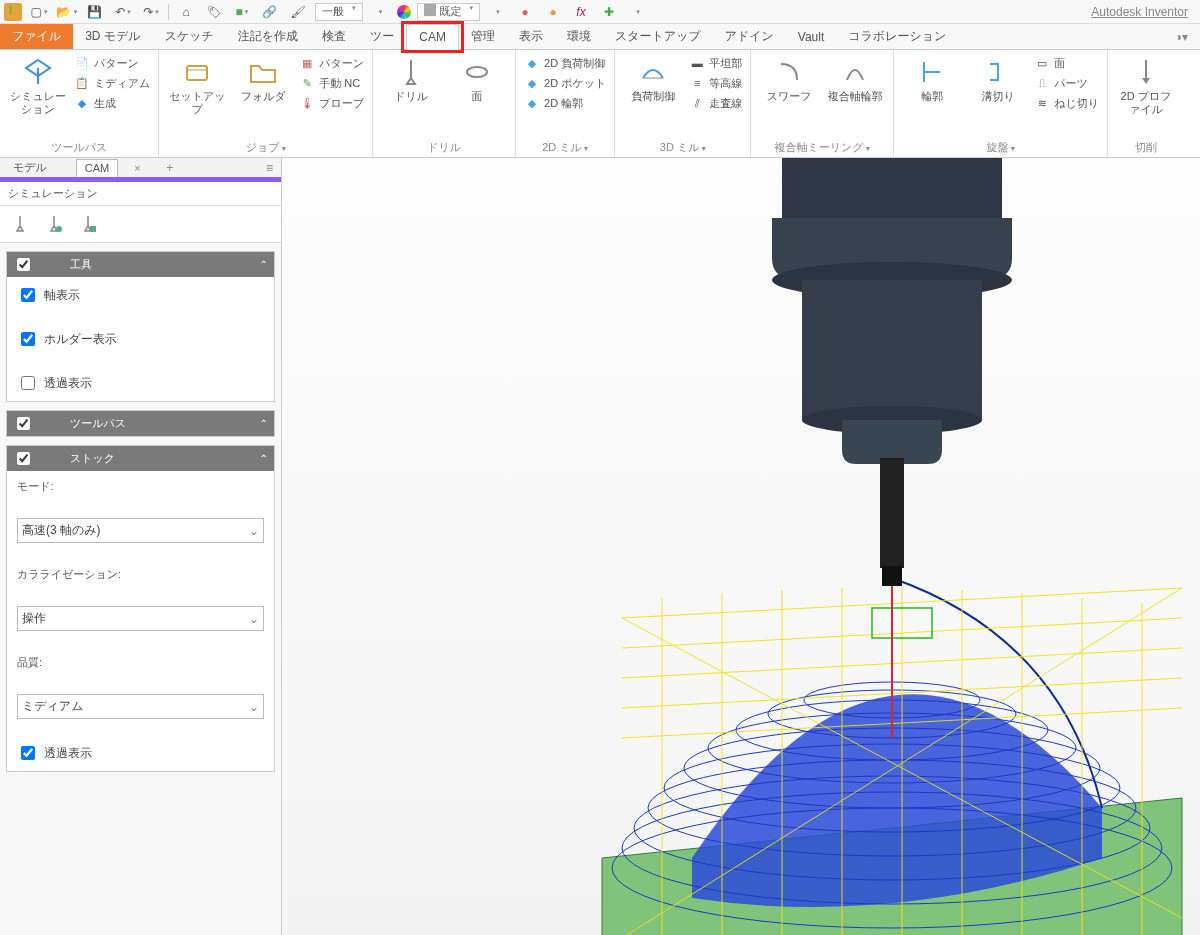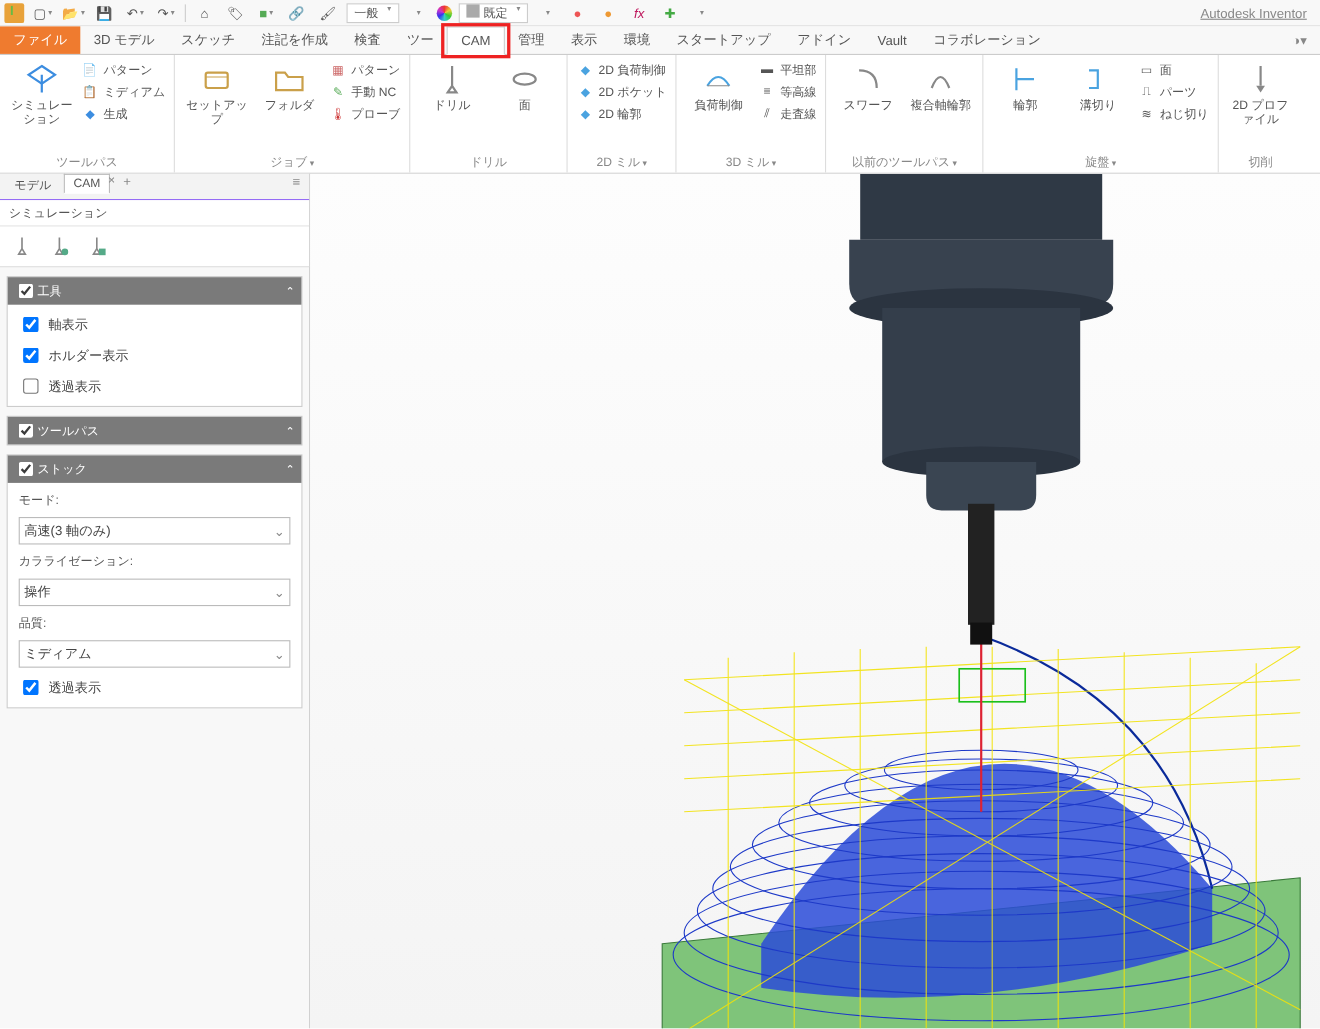--- a/index.html
+++ b/index.html
@@ -82,22 +82,22 @@
   }
   .mini .micon { width: 16px; height: 16px; display: flex; align-items: center; justify-content: center; }
 
   
   .workspace { display: flex; height: calc(935px - 24px - 26px - 108px); }
   .panel {
     width: 282px; border-right: 1px solid #ccc; display: flex; flex-direction: column;
     background: #f8f8f8;
   }
   .panel-tabs {
-    display: flex; align-items: flex-start; height: 24px; border-bottom: 1px solid #8b5cf6;
-    background: #f3f3f3; padding: 0 4px; gap: 2px;
+    display: flex; align-items: center; height: 24px; border-bottom: 5px solid #8b5cf6;
+    background: #f3f3f3; padding: 0 4px; gap: 20px;
   }
   .ptab {
     padding: 2px 8px; font-size: 11px; color: #555; cursor: pointer; border: 1px solid transparent;
   }
   .ptab.active { background: #fff; border-color: #bbb; border-bottom-color: #fff; }
   .ptab-close { font-size: 11px; color: #888; margin-left: -4px; cursor: pointer; }
   .ptab-add { width: 18px; text-align: center; color: #888; cursor: pointer; }
   .panel .burger { margin-left: auto; color: #888; cursor: pointer; padding: 0 4px; }
   .panel-sub {
     padding: 4px 8px; font-size: 11px; color: #555; background: #fff; border-bottom: 1px solid #ddd;
@@ -105,25 +105,25 @@
   .panel-iconrow {
     display: flex; gap: 10px; padding: 6px 8px; background: #fff; border-bottom: 1px solid #ddd;
   }
   .picon { width: 24px; height: 24px; cursor: pointer; display: flex; align-items: center; justify-content: center; }
 
   .section {
     margin: 8px 6px 0 6px; background: #fff; border: 1px solid #ccc;
   }
   .section-h {
     display: flex; align-items: center; background: #7a7a7a; color: #fff;
-    font-size: 11px; padding: 3px 6px;
+    font-size: 11px; padding: 3px 6px; gap: 36px;
   }
   .section-h input[type="checkbox"] { accent-color: #fff; margin-right: 4px; }
   .chev { margin-left: auto; font-size: 10px; }
-  .section-body { padding: 8px 10px; display: flex; flex-direction: column; gap: 8px; }
+  .section-body { padding: 8px 10px; display: flex; flex-direction: column; gap: 24px; }
   .check-row { display: flex; align-items: center; gap: 6px; font-size: 12px; color: #444; }
   .check-row input { width: 14px; height: 14px; }
   .field-label { font-size: 11px; color: #555; }
   .select {
     width: 100%; border: 1px solid #bbb; background: #fff; font-size: 12px;
     padding: 3px 4px; display: flex; justify-content: space-between; align-items: center;
     color: #444;
   }
   .select::after { content: "⌄"; color: #888; font-size: 12px; }
 
@@ -365,21 +365,21 @@
       </div>
       <div class="big-btn">
         <div class="bicon">
             <svg width="32" height="32">
               <path d="M8 24 Q16 4 24 24" fill="none" stroke="#888" stroke-width="2"></path>
             </svg>
           </div>
         <div class="blabel">複合軸輪郭</div>
       </div>
     </div>
-    <div class="rgroup-title dd">以前のツールパス</div>
+    <div class="rgroup-title dd">複合軸ミーリング</div>
   </div>
 
   <div class="rgroup">
     <div class="rgroup-body">
       <div class="big-btn">
         <div class="bicon">
             <svg width="32" height="32">
               <path d="M8 6 v20 M8 16 h16" stroke="#4aa3e0" stroke-width="2"></path>
             </svg>
           </div>

